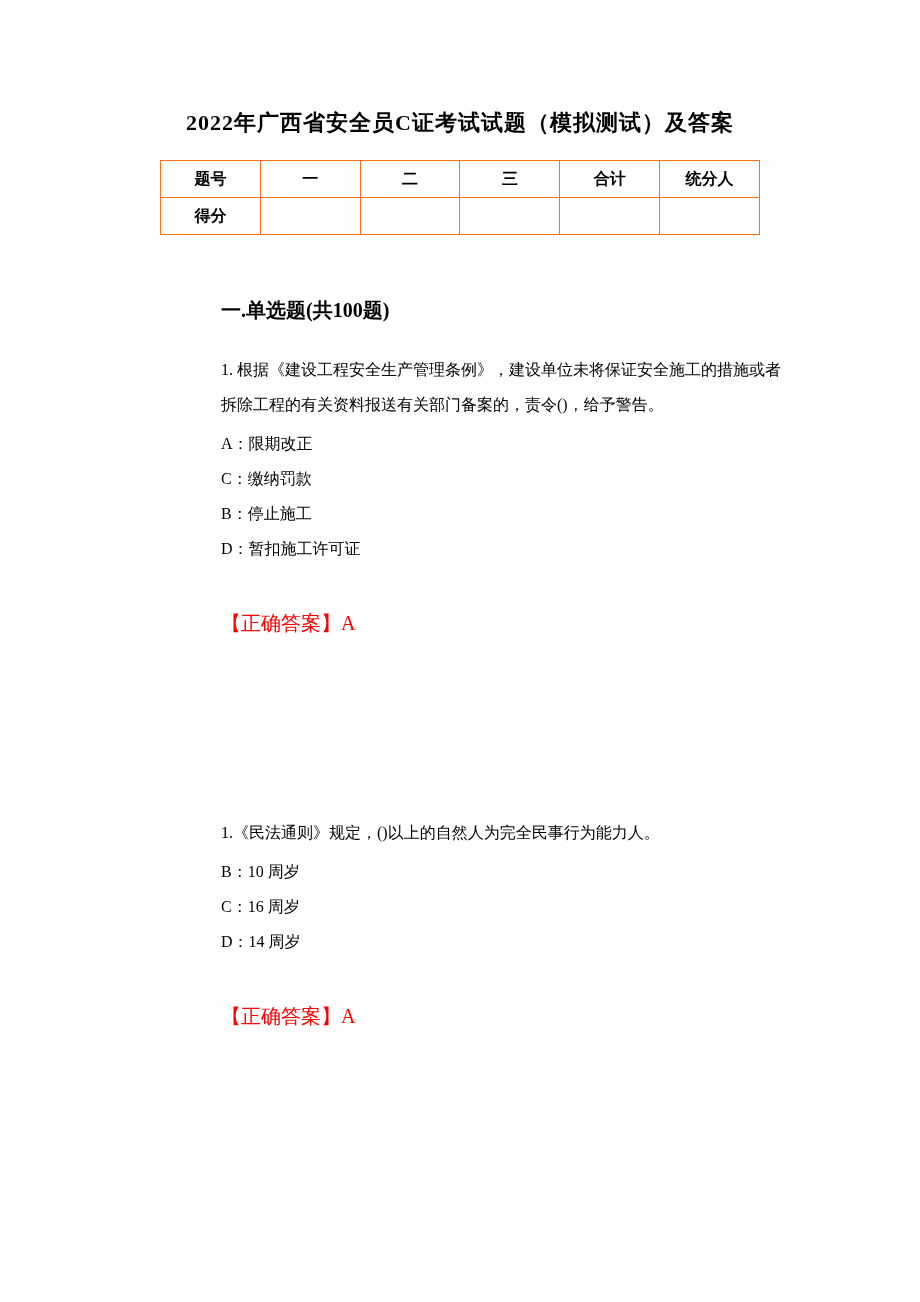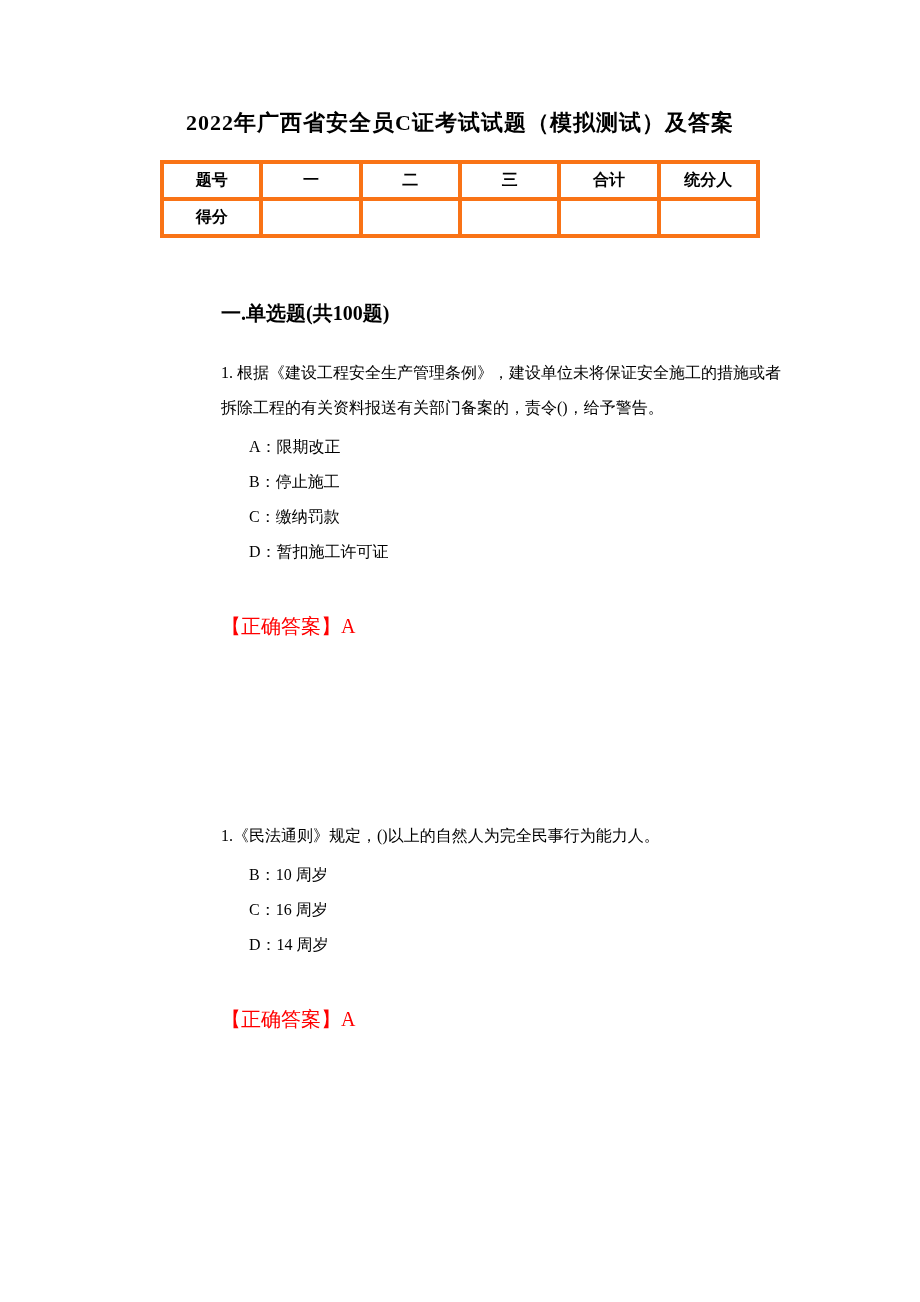--- a/index.html
+++ b/index.html
@@ -29,21 +29,21 @@
     margin-top: 30px;
   }
   .meta span + span { margin-left: 42px; }
   .score-table {
     border-collapse: collapse;
     margin: 22px auto 0 auto;
     width: 600px;
     table-layout: fixed;
   }
   .score-table td {
-    border: 4px solid #f97316;
+    border: 1px solid #f97316;
     height: 37px;
     text-align: center;
     vertical-align: middle;
     font-size: 16px;
     font-weight: bold;
   }
   .content {
     padding-left: 145px;
     padding-right: 54px;
   }
@@ -55,21 +55,20 @@
   .question { margin-top: 28px; }
   .q-text {
     font-size: 16px;
     line-height: 35px;
     max-width: 665px;
     margin-bottom: 4px;
   }
   .option {
     font-size: 16px;
     line-height: 35px;
-    margin-left: 28px;
   }
   .answer {
     margin-top: 44px;
     font-size: 20px;
     color: #ff0000;
     font-weight: normal;
   }
   .question + .question { margin-top: 178px; }
 </style>
 </head>
@@ -101,22 +100,22 @@
     </tbody>
   </table>
 
   <div class="content">
 
     <h2 class="section-heading">一.单选题(共100题)</h2>
 
     <section class="question">
       <p class="q-text">1. 根据《建设工程安全生产管理条例》，建设单位未将保证安全施工的措施或者拆除工程的有关资料报送有关部门备案的，责令()，给予警告。</p>
       <p class="option">A：限期改正</p>
+      <p class="option">C：缴纳罚款</p>
       <p class="option">B：停止施工</p>
-      <p class="option">C：缴纳罚款</p>
       <p class="option">D：暂扣施工许可证</p>
       <p class="answer">【正确答案】A</p>
     </section>
 
     <section class="question">
       <p class="q-text">1.《民法通则》规定，()以上的自然人为完全民事行为能力人。</p>
       <p class="option">B：10 周岁</p>
       <p class="option">C：16 周岁</p>
       <p class="option">D：14 周岁</p>
       <p class="answer">【正确答案】A</p>

